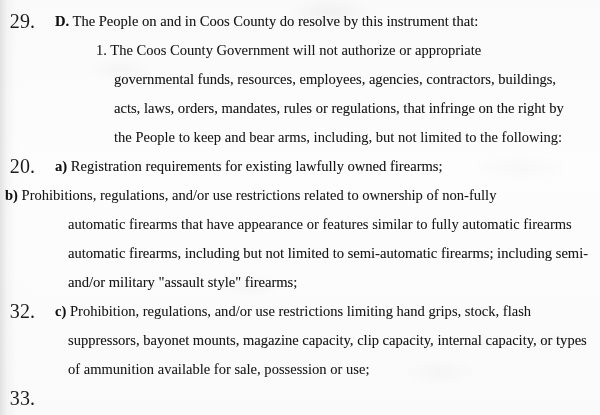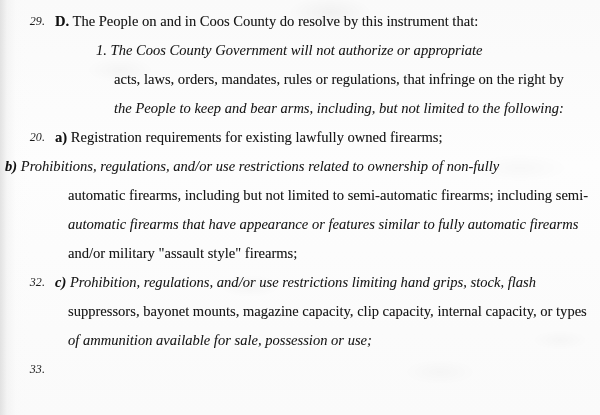--- a/index.html
+++ b/index.html
@@ -62,28 +62,27 @@
   .line-row {
     position: relative;
     display: flex;
     align-items: flex-start;
     min-height: 29px;
   }
 
   .line-no {
     flex: 0 0 auto;
     width: 50px;
-    text-align: right;
+    text-align: center;
     padding-right: 5px;
     box-sizing: border-box;
-    font-size: 12px;
+    font-size: 20px;
     line-height: 29px;
     letter-spacing: 0.1px;
     color: #1c1c1c;
-    font-style: italic;
   }
 
   .line-body {
     flex: 1 1 auto;
     font-size: 14.5px;
     line-height: 29px;
     letter-spacing: 0.02px;
     color: #171717;
     padding-right: 20px;
   }
@@ -113,61 +112,65 @@
   .indent-sub-cont   { padding-left: 64px; }
   .indent-item-cont  { padding-left: 18px; }
 
   .marker {
     font-weight: bold;
     color: #101010;
   }
 
   
   .ink-a { text-shadow: 0.15px 0 0 rgba(0,0,0,0.30); }
-  .ink-b { text-shadow: 0.1px 0 0 rgba(0,0,0,0.22); font-style: italic; }
+  .ink-b { text-shadow: 0.1px 0 0 rgba(0,0,0,0.22); }
 
   .spacer-small { height: 3px; }
 </style>
 </head>
 <body>
 
 <div class="page">
   <div class="scan-noise"></div>
   <div class="spacer-small"></div>
   <div class="body-text">
       <div class="line-row">
         <div class="line-no">29.</div>
         <div class="line-body indent-0 ink-a"><span class="marker">D.</span><span> The People on and in Coos County do resolve by this instrument that:</span></div>
       </div>
       <div class="cont-row">
         <div class="cont-gutter"></div>
         <div class="cont-body indent-sub-marker ink-b"><span>1. The Coos County Government will not authorize or appropriate</span></div>
       </div>
       <div class="cont-row">
         <div class="cont-gutter"></div>
+        <div class="cont-body indent-sub-cont ink-a"><span>governmental funds, resources, employees, agencies, contractors, buildings,</span></div>
+      </div>
+      <div class="cont-row">
+        <div class="cont-gutter"></div>
         <div class="cont-body indent-sub-cont ink-a"><span>acts, laws, orders, mandates, rules or regulations, that infringe on the right by</span></div>
       </div>
       <div class="cont-row">
         <div class="cont-gutter"></div>
         <div class="cont-body indent-sub-cont ink-b"><span>the People to keep and bear arms, including, but not limited to the following:</span></div>
       </div>
       <div class="line-row">
         <div class="line-no">20.</div>
         <div class="line-body indent-0 ink-a"><span class="marker">a)</span><span> Registration requirements for existing lawfully owned firearms;</span></div>
       </div>
       <div class="line-row">
         <div class="line-body indent-0 ink-b"><span class="marker">b)</span><span> Prohibitions, regulations, and/or use restrictions related to ownership of non-fully</span></div>
       </div>
       <div class="cont-row">
         <div class="cont-gutter"></div>
-        <div class="cont-body indent-item-cont ink-a"><span>automatic firearms, including but not limited to semi-automatic firearms; including semi-</span></div>
+        <div class="cont-body indent-item-cont ink-b"><span>automatic firearms that have appearance or features similar to fully automatic firearms</span></div>
       </div>
       <div class="cont-row">
         <div class="cont-gutter"></div>
-        <div class="cont-body indent-item-cont ink-b"><span>automatic firearms that have appearance or features similar to fully automatic firearms</span></div>
+        <div class="cont-body indent-item-cont ink-a"><span>automatic firearms, including but not limited to semi-automatic firearms; including semi-</span></div>
       </div>
       <div class="cont-row">
         <div class="cont-gutter"></div>
         <div class="cont-body indent-item-cont ink-a"><span>and/or military "assault style" firearms;</span></div>
       </div>
       <div class="line-row">
         <div class="line-no">32.</div>
         <div class="line-body indent-0 ink-b"><span class="marker">c)</span><span> Prohibition, regulations, and/or use restrictions limiting hand grips, stock, flash</span></div>
       </div>
       <div class="cont-row">

